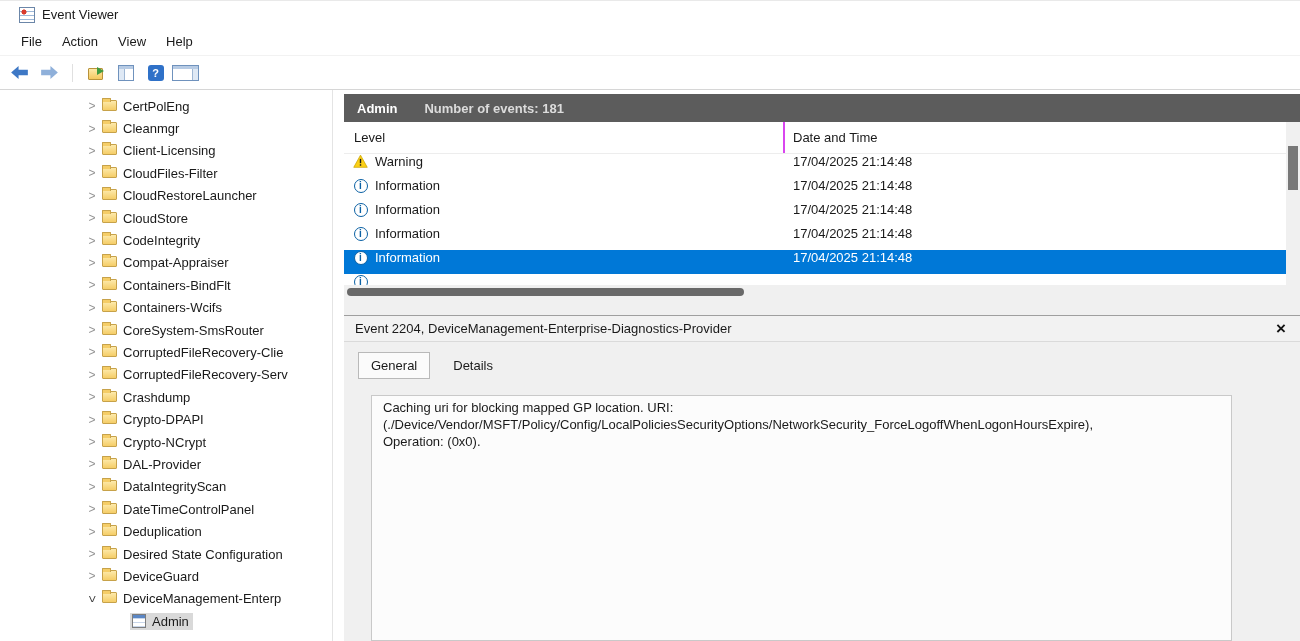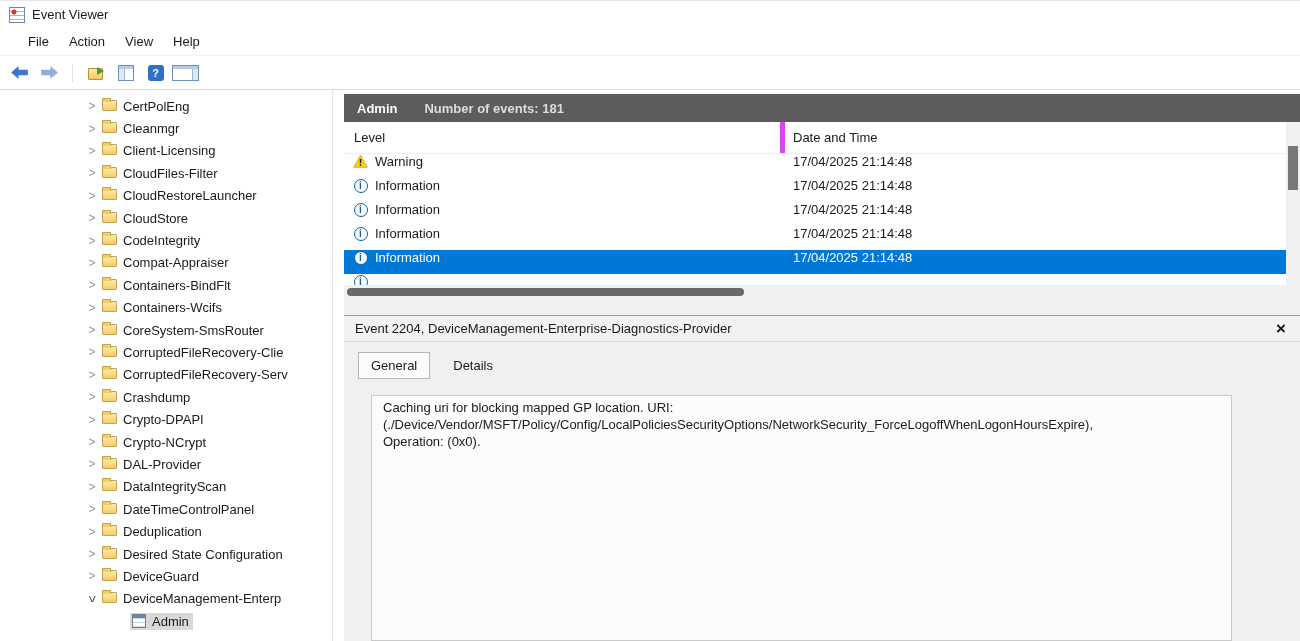--- a/index.html
+++ b/index.html
@@ -1,28 +1,28 @@
 <!DOCTYPE html>
 <html><head>
 <meta charset="utf-8">
 <style>
   * { box-sizing: border-box; margin: 0; padding: 0; }
   html, body { width: 1300px; height: 641px; overflow: hidden; background: #fff;
     font-family: "Liberation Sans", sans-serif; font-size: 13px; color: #1a1a1a; }
   .window { width: 1300px; height: 641px; overflow: hidden; display: flex; flex-direction: column; background:#fff; }
 
   
-  .titlebar { height: 28px; display: flex; align-items: center; gap: 7px; padding-left: 9px; flex: 0 0 28px; border-top:1px solid #e9e9e9; }
+  .titlebar { height: 28px; display: flex; align-items: center; gap: 7px; padding-left: 19px; flex: 0 0 28px; border-top:1px solid #e9e9e9; }
   .ev-icon { width: 16px; height: 16px; border: 1px solid #6b86a8; display:inline-block;
     background: radial-gradient(circle at 4px 4px, #d83b2e 0 2.5px, transparent 2.6px),
                 repeating-linear-gradient(180deg, #fff 0 3px, #9db8d9 3px 4px); }
   .title-text { font-size: 13px; }
 
   
-  .menubar { height: 28px; display: flex; align-items: center; padding-left: 18px; flex: 0 0 28px; border-bottom: 1px solid #f2f2f2; }
+  .menubar { height: 28px; display: flex; align-items: center; padding-left: 11px; flex: 0 0 28px; border-bottom: 1px solid #f2f2f2; }
   .menu-item { padding: 4px 10px; cursor: default; }
 
   
   .toolbar { height: 34px; display: flex; align-items: center; padding-left: 6px; gap: 3px; flex: 0 0 34px; border-bottom: 1px solid #d6d6d6; }
   .tb-btn { width: 27px; height: 26px; border: none; background: transparent; display: flex; align-items: center; justify-content: center; padding: 0; }
   .tb-sep { width: 1px; height: 18px; background: #e0e0e0; margin: 0 6px; }
   .ico-export { width: 16px; height: 16px; position: relative; display:inline-block; }
   .ico-export::before { content:""; position:absolute; left:0; bottom:1px; width:13px; height:10px;
     background: linear-gradient(#fde9a9, #f3c95f); border:1px solid #b8923a; border-radius:1px; }
   .ico-export::after { content:""; position:absolute; right:0; top:2px; width:0; height:0;
@@ -58,21 +58,21 @@
 
   
   .admin-bar { height: 28px; flex: 0 0 28px; background: #5c5c5c; display: flex; align-items: center; padding-left: 13px; }
   .admin-title { color: #fff; font-weight: bold; }
   .admin-sub { color: #dcdcdc; margin-left: 27px; font-weight: bold; }
 
   
   .list { position: relative; height: 177px; flex: 0 0 177px; background: #fff; overflow: hidden; }
   .list-header { height: 32px; display: flex; align-items: center; border-bottom: 1px solid #ededed; }
   .hdr-level { flex: 0 0 441px; width: 441px; padding-left: 10px; height: 100%; display: flex; align-items: center;
-    border-right: 5px solid #d946ef; cursor: default; }
+    border-right: 2px solid #d946ef; cursor: default; }
   .hdr-date { padding-left: 8px; cursor: default; }
   .rows { height: 131px; overflow: hidden; width: calc(100% - 14px); }
   .ev-row { height: 24px; display: flex; align-items: flex-start; cursor: default; }
   .ev-row.sel { background: #0078d7; color: #fff; }
   .col-level { flex: 0 0 441px; width: 441px; padding-left: 9px; display: flex; align-items: center; gap: 7px; overflow: hidden; }
   .col-date { padding-left: 8px; white-space: nowrap; }
   .evic { width: 15px; height: 15px; display: inline-flex; align-items: center; justify-content: center; flex: 0 0 15px; }
   .i-ic { width: 14px; height: 14px; border-radius: 50%; border: 1px solid #0b61a4; background: #fff; color: #0b61a4;
     font-size: 10px; font-weight: bold; display: inline-flex; align-items: center; justify-content: center; line-height: 1; }
   .hscroll { position: absolute; left: 0; right: 0; bottom: 0; height: 14px; background: #f0f0f0; }

